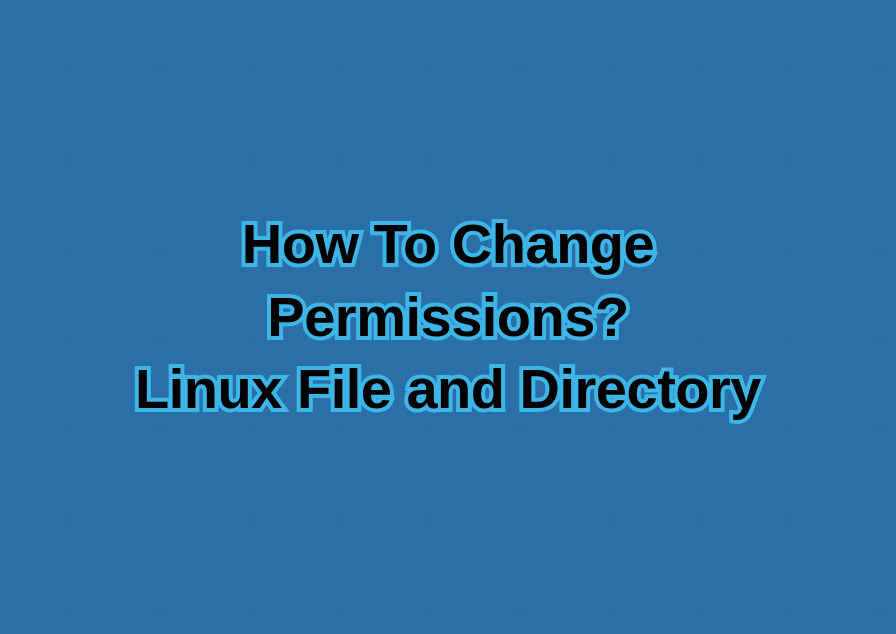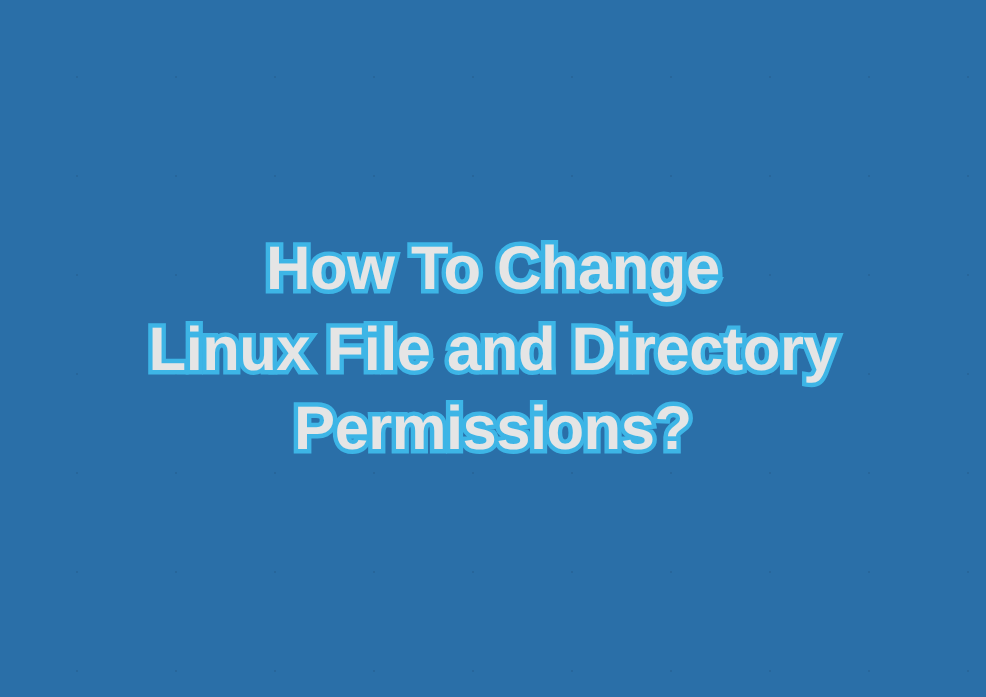--- a/index.html
+++ b/index.html
@@ -37,34 +37,34 @@
       z-index: 1;
       text-align: center;
       padding: 0 40px;
     }
     
     .title-text {
       font-family: "Arial Rounded MT Bold", "Helvetica Rounded", Arial, sans-serif;
       font-weight: 900;
       font-size: 56px;
       line-height: 1.3;
-      color: #e5e5e5;
+      color: #000000;
       -webkit-text-stroke: 8px #3db5e6;
       paint-order: stroke fill;
       letter-spacing: -0.5px;
     }
     
     .title-line {
       display: block;
     }
   </style>
 </head>
 <body>
 
 <div class="grid-pattern"></div>
 
 <div class="title-container">
   <h1 class="title-text">
     <span class="title-line">How To Change</span>
+    <span class="title-line">Permissions?</span>
     <span class="title-line">Linux File and Directory</span>
-    <span class="title-line">Permissions?</span>
   </h1>
 </div>
 
 </body></html>

